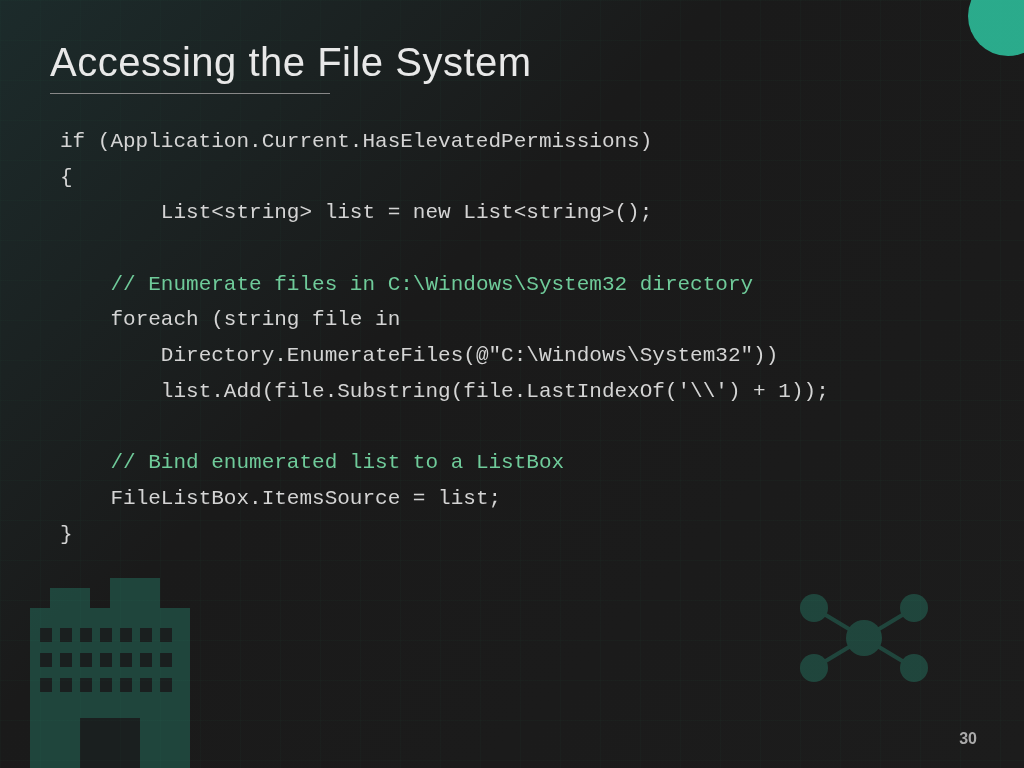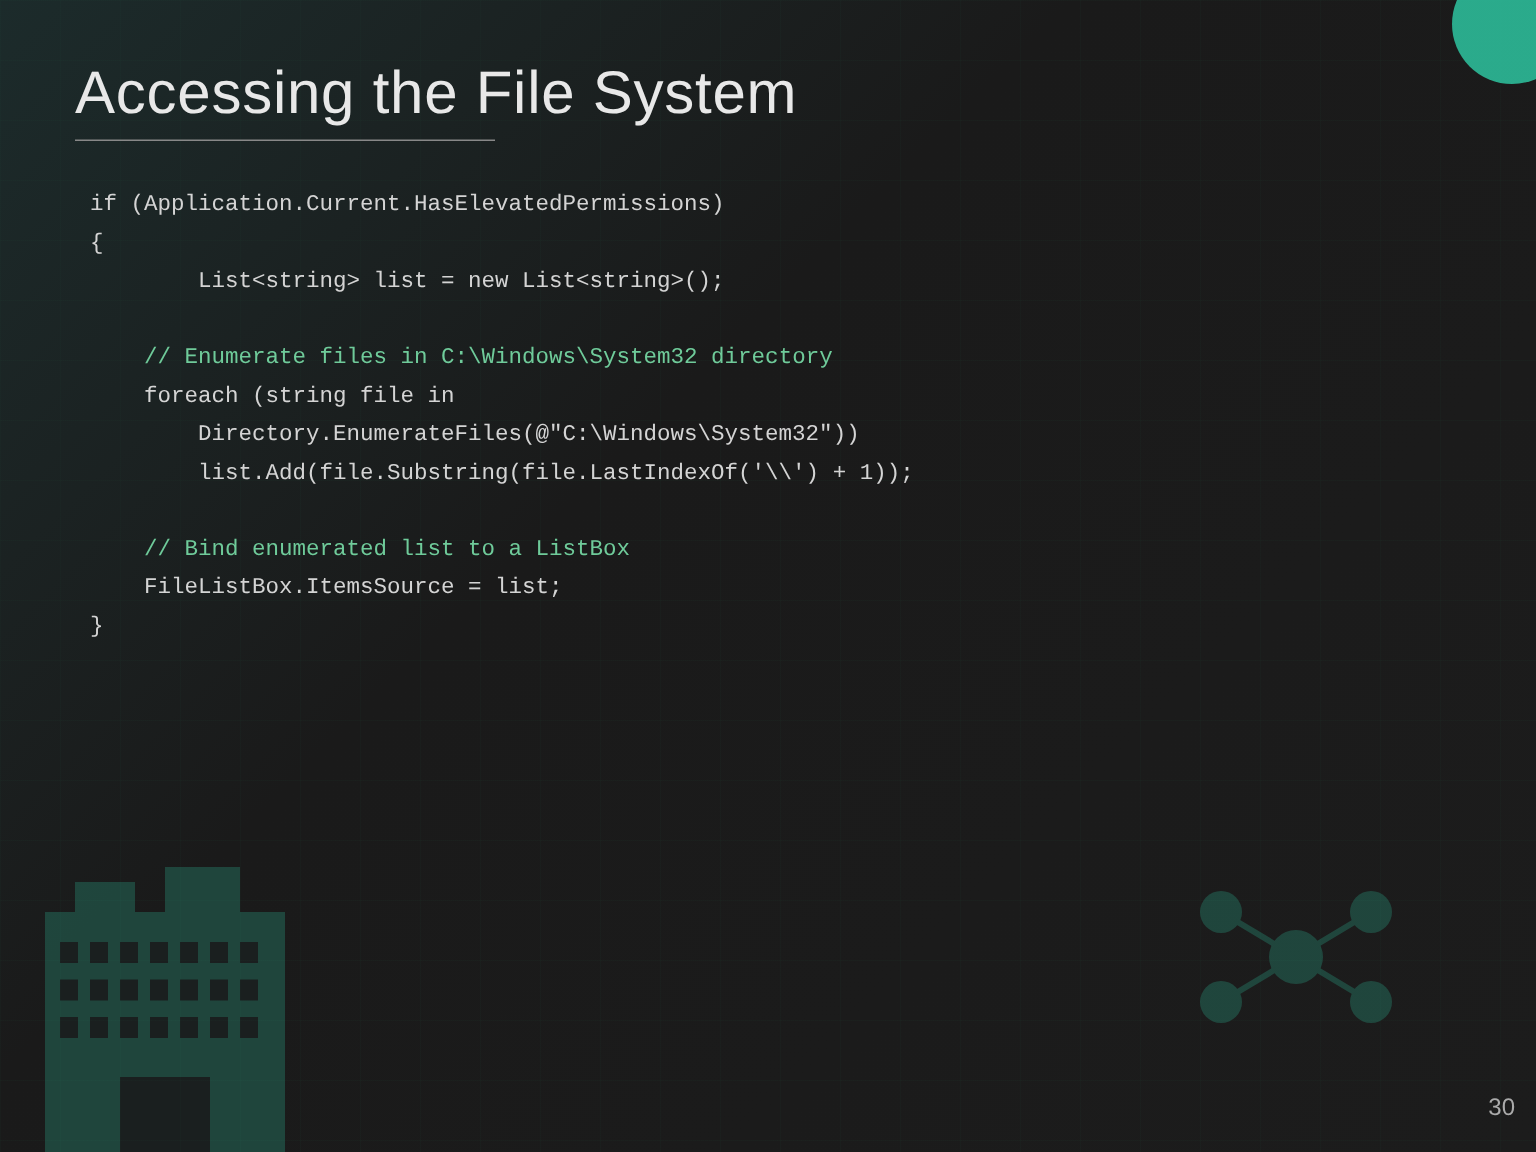--- a/index.html
+++ b/index.html
@@ -83,39 +83,39 @@
 
     .title-divider {
       width: 280px;
       height: 1px;
       background-color: #888;
       margin-bottom: 30px;
     }
 
     .code-block {
       font-family: 'Courier New', 'Lucida Console', monospace;
-      font-size: 15px;
+      font-size: 21px;
       color: #d4d4d4;
       line-height: 1.7;
       white-space: pre;
       padding-left: 10px;
       margin-top: 12px;
     }
 
     .code-comment {
       color: #6fcb9a;
     }
 
     .slide-number {
       position: absolute;
       bottom: 20px;
-      right: 14px;
+      right: 47px;
       color: #aaa;
       font-size: 16px;
-      font-weight: 400;
+      font-weight: 700;
       z-index: 3;
     }
   </style>
 </head>
 <body>
 
 <div class="slide">
 
   <div class="bg-pattern"></div>
 

